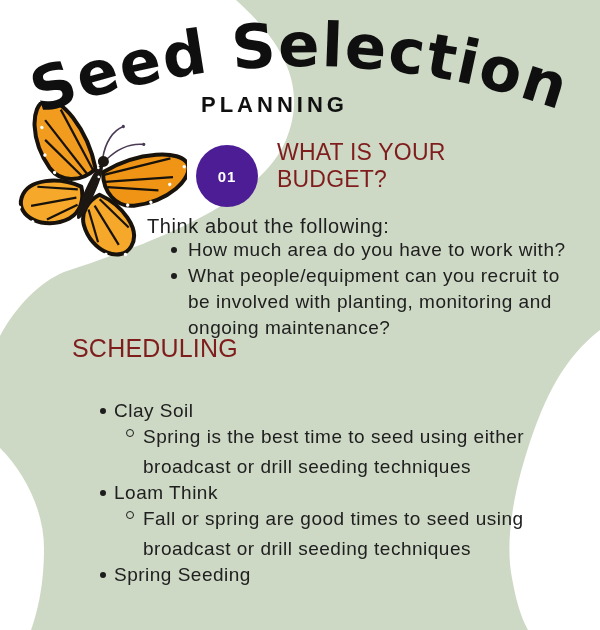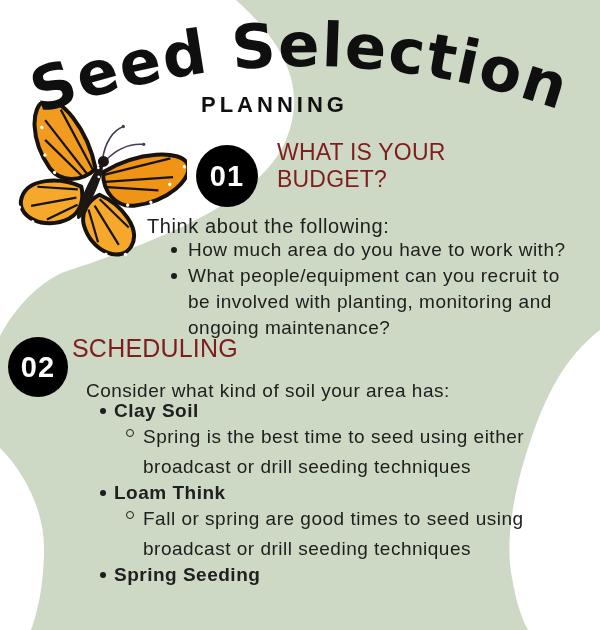--- a/index.html
+++ b/index.html
@@ -12,40 +12,40 @@
   .title-svg{position:absolute;top:0;left:0}
   .title-svg text{
     font-family:"DejaVu Sans",sans-serif;font-weight:bold;
     font-size:61px;letter-spacing:1.5px;fill:#0f0f0f;
   }
   .subtitle{
     position:absolute;left:201px;top:92px;
     font-size:22px;font-weight:800;letter-spacing:4px;color:#101010;
   }
   .step{
-    position:absolute;border-radius:50%;background:#000000;color:#ffffff;
+    position:absolute;border-radius:50%;background:#4c1d95;color:#ffffff;
     display:flex;align-items:center;justify-content:center;
-    font-weight:700;font-size:29px;letter-spacing:1px;
+    font-weight:700;font-size:15px;letter-spacing:1px;
   }
   #step1{left:196px;top:145px;width:62px;height:62px}
   #step2{left:8px;top:337px;width:60px;height:60px}
   .heading{position:absolute;font-weight:400;color:#7f1d1d;white-space:pre-line}
   #budget-heading{left:277px;top:139px;font-size:23px;line-height:27px;letter-spacing:.2px}
   #sched-heading{left:72px;top:334px;font-size:25px;letter-spacing:.2px}
   .bodytext{font-size:19px;letter-spacing:.5px;color:#202020}
   #budget-intro{position:absolute;left:147px;top:215px;font-size:20px;letter-spacing:.6px}
   #budget-list{position:absolute;left:169px;top:237px;width:432px}
   #budget-list .li{position:relative;padding-left:19px;line-height:26px;white-space:pre-line}
   #budget-list .li::before{
     content:"";position:absolute;left:2px;top:10px;width:6px;height:6px;
     border-radius:50%;background:#1d1d1d;
   }
   #sched-intro{position:absolute;left:86px;top:380px}
   #sched-list{position:absolute;left:100px;top:400px;width:494px}
-  .lvl1{position:relative;padding-left:14px;line-height:22px;white-space:pre-line;font-weight:700}
+  .lvl1{position:relative;padding-left:14px;line-height:22px;white-space:pre-line;font-weight:400}
   .lvl1::before{
     content:"";position:absolute;left:0;top:8px;width:6px;height:6px;
     border-radius:50%;background:#1d1d1d;
   }
   .lvl2{position:relative;padding-left:43px;line-height:30px;white-space:pre-line}
   .lvl2::before{
     content:"";position:absolute;left:26px;top:7px;width:6px;height:6px;
     border:1.5px solid #1d1d1d;border-radius:50%;background:transparent;
   }
   .butterfly{position:absolute;left:-3px;top:102px}
@@ -130,25 +130,21 @@
   <div class="heading" id="budget-heading">WHAT IS YOUR
 BUDGET?</div>
   <div id="budget-list" class="bodytext">
     <div class="li">How much area do you have to work with?</div>
     <div class="li">What people/equipment can you recruit to
 be involved with planting, monitoring and
 ongoing maintenance?</div>
   </div>
   <div class="bodytext" id="budget-intro">Think about the following:</div>
 
-  <div class="step" id="step2">
-    <span>02</span>
-  </div>
   <div class="heading" id="sched-heading">SCHEDULING</div>
-  <div class="bodytext" id="sched-intro">Consider what kind of soil your area has:</div>
   <div id="sched-list" class="bodytext">
     <div class="lvl1">Clay Soil</div>
     <div class="lvl2">Spring is the best time to seed using either
 broadcast or drill seeding techniques</div>
     <div class="lvl1">Loam Think</div>
     <div class="lvl2">Fall or spring are good times to seed using
 broadcast or drill seeding techniques</div>
     <div class="lvl1">Spring Seeding</div>
   </div>
 

